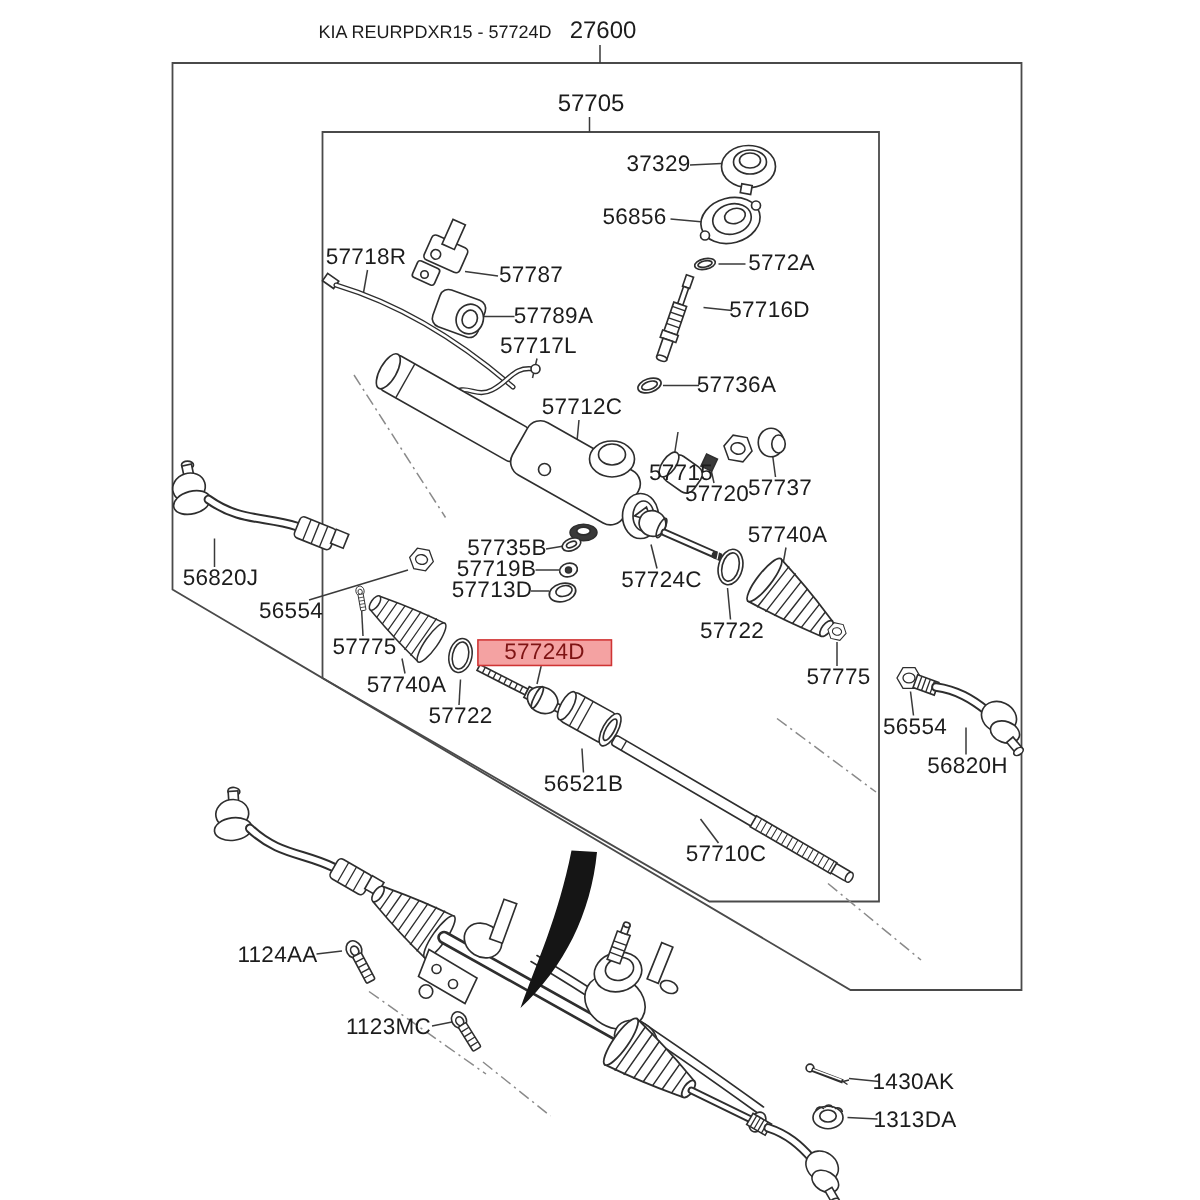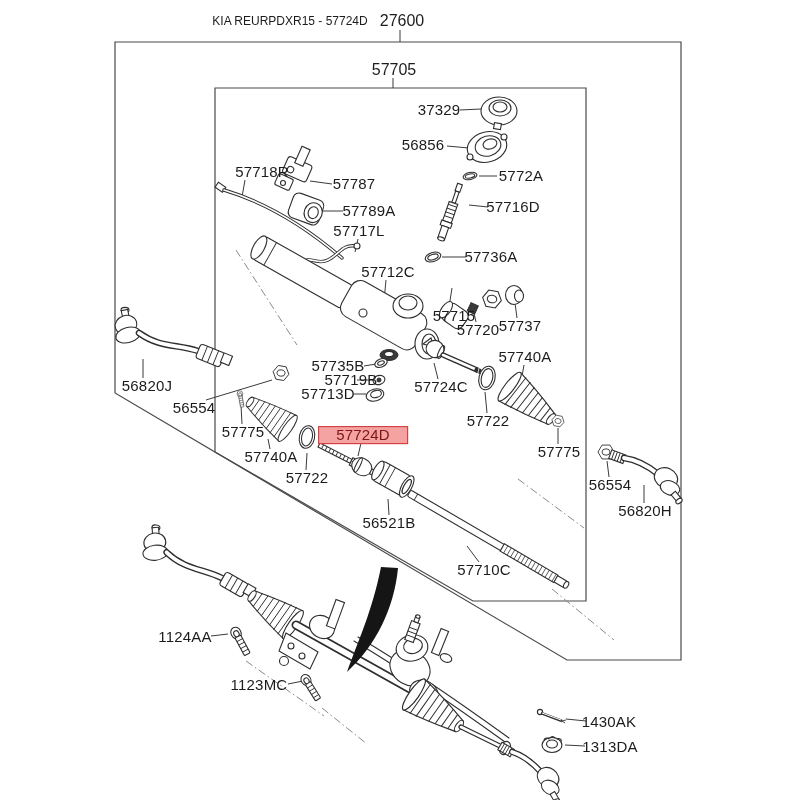--- a/index.html
+++ b/index.html
@@ -382,31 +382,31 @@
 </svg>
 
 <div class="hdr-title">KIA REURPDXR15 - 57724D</div>
 <div class="asm-code" style="left:402px;top:21px;">27600</div>
 <div class="asm-code" style="left:394px;top:70px;">57705</div>
 <div>
       <div class="part-label" style="left: 439px; top: 110px;">37329</div>
       <div class="part-label" style="left: 423px; top: 145px;">56856</div>
       <div class="part-label" style="left: 521px; top: 176px;">5772A</div>
       <div class="part-label" style="left: 513px; top: 207px;">57716D</div>
-      <div class="part-label" style="left: 262px; top: 172px;">57718R</div>
+      <div class="part-label" style="left: 244px; top: 172px;">57718R</div>
       <div class="part-label" style="left: 354px; top: 184px; text-align: center;">57787</div>
       <div class="part-label" style="left: 369px; top: 211px;">57789A</div>
       <div class="part-label" style="left: 359px; top: 231px; text-align: right;">57717L</div>
       <div class="part-label" style="left: 388px; top: 272px;">57712C</div>
       <div class="part-label" style="left: 491px; top: 257px; text-align: center;">57736A</div>
       <div class="part-label" style="left: 454px; top: 280px; margin-top: 36px;">57715</div>
       <div class="part-label" style="left: 478px; top: 330px;">57720</div>
       <div class="part-label" style="left: 520px; top: 326px;">57737</div>
       <div class="part-label" style="left: 338px; top: 366px;">57735B</div>
-      <div class="part-label" style="left: 331px; top: 380px; margin-left: 20px;">57719B</div>
+      <div class="part-label" style="left: 331px; top: 380px;">57719B</div>
       <div class="part-label" style="left: 328px; top: 394px;">57713D</div>
       <div class="part-label" style="left: 441px; top: 387px;">57724C</div>
       <div class="part-label" style="left: 525px; top: 357px;">57740A</div>
       <div class="part-label" style="left: 488px; top: 421px;">57722</div>
       <div class="part-label" style="left: 559px; top: 452px;">57775</div>
       <div class="part-label" style="left: 147px; top: 386px;">56820J</div>
       <div class="part-label" style="left: 194px; top: 408px;">56554</div>
       <div class="part-label" style="left: 243px; top: 432px;">57775</div>
       <div class="part-label" style="left: 271px; top: 457px;">57740A</div>
       <div class="part-label hl" style="left: 363px; top: 435px;">57724D</div>

